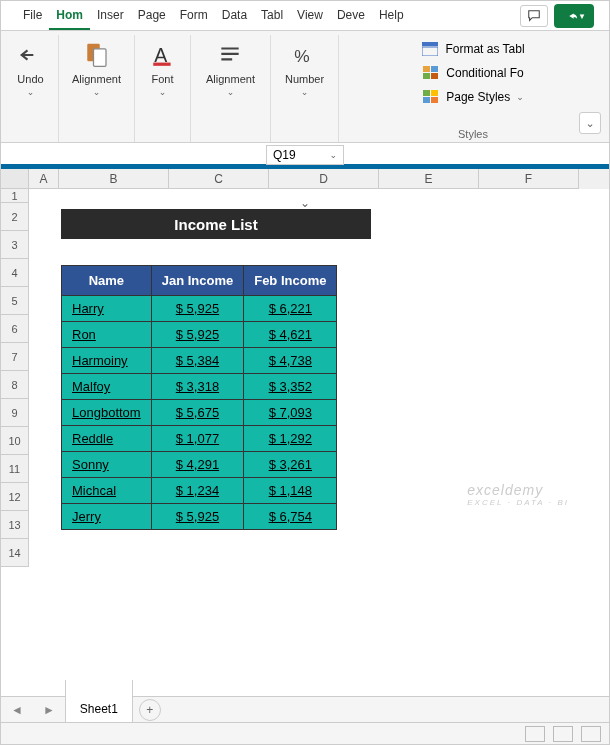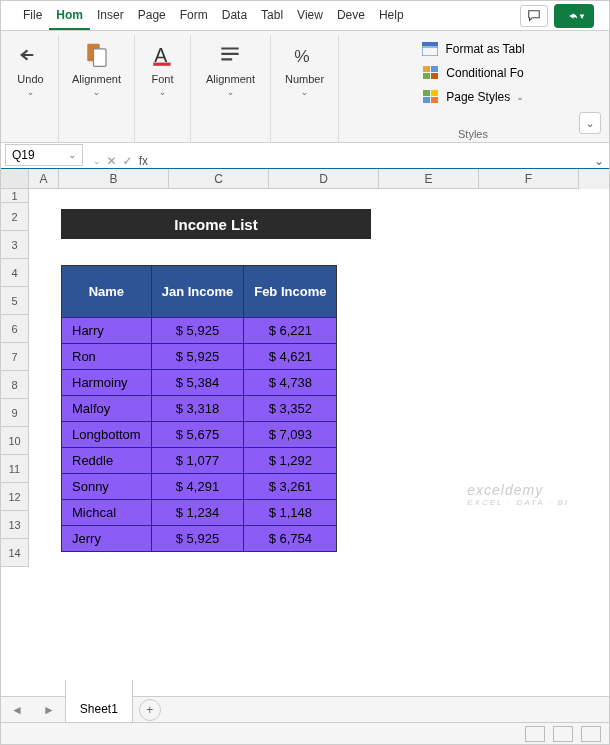--- a/index.html
+++ b/index.html
@@ -18,42 +18,42 @@
 .ribbon-group { border-right: 1px solid #ddd; padding: 4px 8px 16px 8px; display: flex; flex-direction: column; align-items: center; justify-content: flex-start; position: relative; }
 .ribbon-group .big { display: flex; flex-direction: column; align-items: center; gap: 2px; font-size: 11px; color: #333; }
 .ribbon-group .big .icon { width: 32px; height: 32px; display: flex; align-items: center; justify-content: center; }
 .ribbon-group .label { font-size: 11px; position: absolute; bottom: 2px; left: 0; right: 0; text-align: center; color: #666; }
 .ribbon-styles { padding: 4px 6px 16px 6px; display: flex; flex-direction: column; gap: 4px; font-size: 12px; }
 .ribbon-styles .row { display: flex; align-items: center; gap: 6px; padding: 2px 4px; }
 .ribbon-styles .row .ic { width: 18px; height: 16px; display: flex; align-items: center; justify-content: center; }
 .ribbon-expand { position: absolute; right: 8px; bottom: 8px; width: 22px; height: 22px; border: 1px solid #ccc; border-radius: 3px; display: flex; align-items: center; justify-content: center; background: #fff; }
 
 
-.fxbar { display: flex; align-items: flex-end; height: 26px; border-bottom: 1px solid #0369a1; font-size: 12px; }
+.fxbar { display: flex; align-items: center; height: 26px; border-bottom: 5px solid #0369a1; font-size: 12px; flex-direction: column; }
 .namebox { width: 78px; border: 1px solid #ccc; margin: 2px 4px; padding: 2px 6px; height: 22px; display: flex; align-items: center; justify-content: space-between; background: #fff; }
 .fx-controls { display: flex; align-items: center; gap: 6px; padding: 0 6px; color: #999; }
 .fx-input { flex: 1; border: none; height: 22px; padding: 0 6px; }
 .fx-expand { width: 20px; color: #666; text-align: center; }
 
 
 .grid { position: relative; height: 528px; overflow: hidden; }
 .colheads { display: flex; height: 20px; font-size: 12px; background: #f0f0f0; }
 .corner { width: 28px; border-right: 1px solid #ccc; border-bottom: 1px solid #ccc; background: #e8e8e8; }
 .colhead { border-right: 1px solid #ccc; border-bottom: 1px solid #ccc; text-align: center; line-height: 20px; color: #555; }
 .rowarea { display: flex; }
 .rowheads { width: 28px; }
 .rowhead { height: 28px; border-right: 1px solid #ccc; border-bottom: 1px solid #ccc; background: #f0f0f0; font-size: 11px; text-align: center; line-height: 28px; color: #555; }
 .rowhead.r1 { height: 14px; line-height: 14px; }
 .cells { position: relative; flex: 1; }
 
 
 .title-banner { position: absolute; left: 32px; top: 20px; width: 310px; height: 30px; background: #2b2b2b; color: #fff; font-weight: bold; font-size: 15px; display: flex; align-items: center; justify-content: center; }
 .data-table { position: absolute; left: 32px; top: 76px; border-collapse: collapse; }
-.data-table th { background: #2f5496; color: #fff; font-size: 13px; padding: 18px 10px; border: 1px solid #333; font-weight: bold; }
-.data-table td { font-size: 13px; padding: 5px 10px; border: 1px solid #333; background: #8b5cf6; }
+.data-table th { background: #2f5496; color: #fff; font-size: 13px; padding: 7px 10px; border: 1px solid #333; font-weight: bold; }
+.data-table td { font-size: 13px; padding: 5px 10px; border: 1px solid #333; background: #14b8a6; text-decoration: underline; }
 .data-table td.num { text-align: center; }
 
 
 .watermark { position: absolute; right: 40px; bottom: 60px; font-size: 14px; color: #ccc; font-style: italic; letter-spacing: 1px; }
 .watermark .sub { font-size: 8px; letter-spacing: 2px; }
 
 
 .sheettabs { position: absolute; bottom: 22px; left: 0; right: 0; height: 26px; border-top: 1px solid #ccc; display: flex; align-items: center; font-size: 12px; background: #f5f5f5; }
 .sheettabs .nav { padding: 0 10px; color: #888; }
 .sheettabs .tab { padding: 22px 14px; background: #fff; border: 1px solid #ccc; border-bottom: 2px solid #107c41; border-top: none; }

